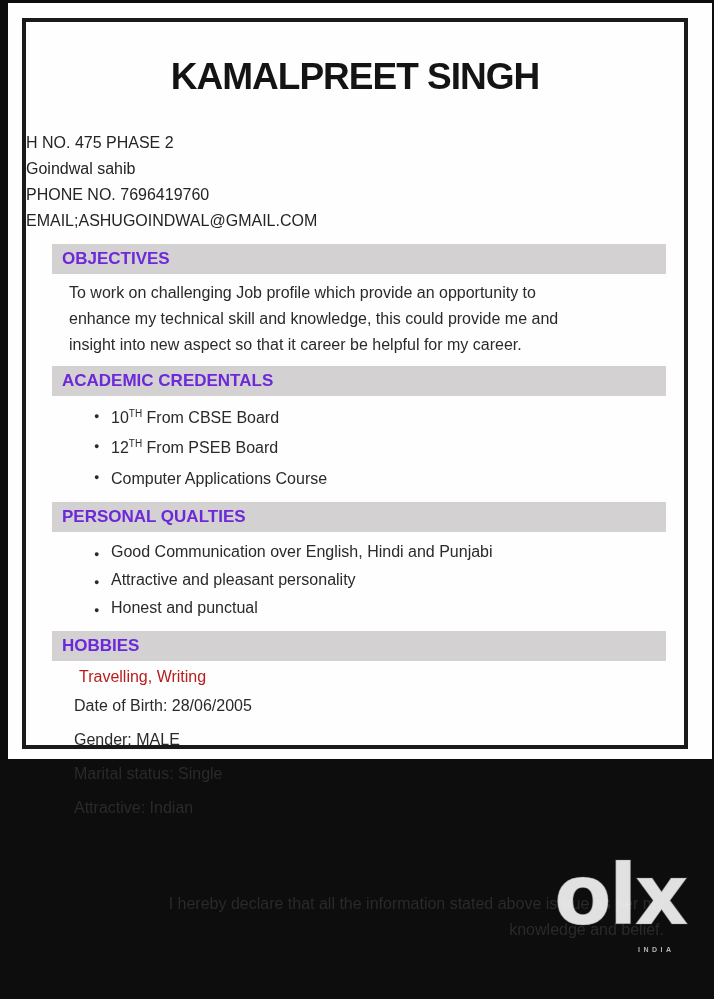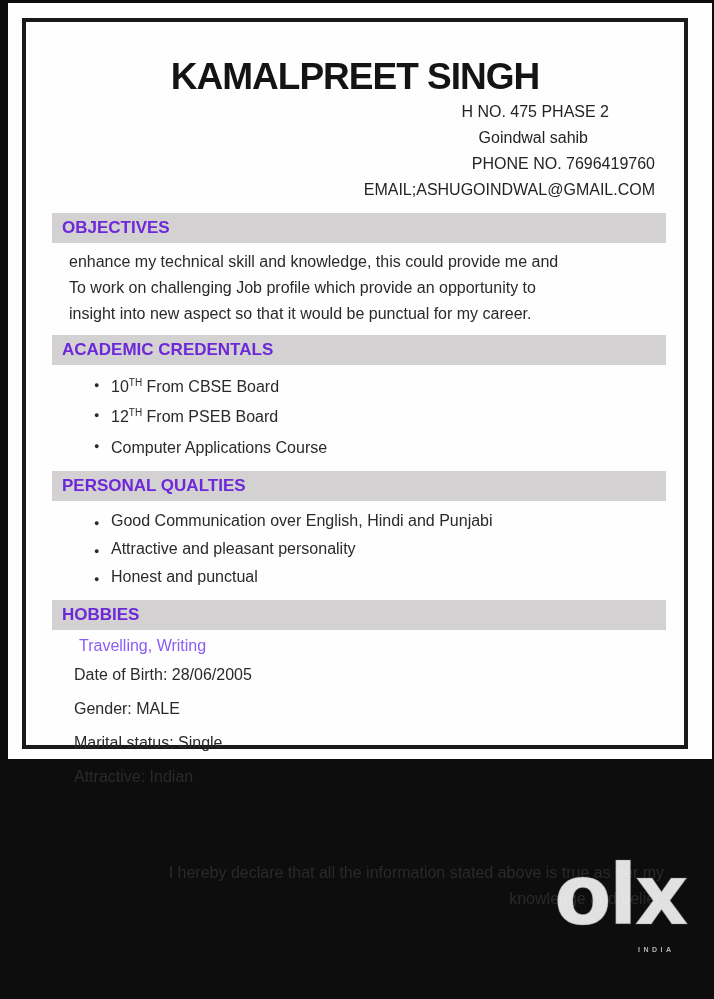--- a/index.html
+++ b/index.html
@@ -16,40 +16,40 @@
   .frame {
     position:absolute; left:14px; top:15px; right:24px; bottom:10px;
     border:4px solid var(--frame,#1a1a1a);
   }
   .name {
     margin-top:33px; text-align:center;
     font-size:37px; font-weight:bold; letter-spacing:-1px; line-height:44px;
     color:#141414;
   }
   .contact {
-    margin-right:29px; text-align:right;
+    margin-top:31px; margin-right:29px; text-align:left;
     font-size:16px; line-height:26px; color:#242424;
   }
   .contact .cl-0 { padding-right:46px; }
   .contact .cl-1 { padding-right:67px; }
   .bar {
     margin-left:26px; margin-right:18px; height:30px; line-height:30px;
     background:var(--header-bg,#d3d1d1);
     font-size:17px; font-weight:bold; padding-left:10px; color:#6d28d9;
   }
   .mt13 { margin-top:13px; } .mt10 { margin-top:10px; } .mt8 { margin-top:8px; }
   .para { margin:6px 20px 0 43px; font-size:16px; line-height:26px; color:#2a2a2a; }
   .blist { list-style:none; font-size:16px; line-height:26px; color:#2a2a2a; }
   .blist.academic { margin-top:5px; }
   .blist.qualities { margin-top:7px; }
   .blist li { display:flex; margin-left:68px; }
   .dot { width:17px; flex:0 0 17px; }
   .dot::before { content:"\25CF"; font-size:9px; }
   .btext sup { font-size:10px; }
-  .hobbies-body { margin:3px 20px 0 53px; font-size:16px; line-height:26px; color:#8b5cf6; }
+  .hobbies-body { margin:3px 20px 0 53px; font-size:16px; line-height:26px; color:#b91c1c; }
   .dlist { margin-top:3px; font-size:16px; line-height:26px; color:#2a2a2a; }
   .dlist .ditem { margin-left:48px; margin-bottom:8px; }
   .declaration { margin:70px 20px 0 43px; font-size:16px; line-height:26px; color:#2a2a2a;text-align:right; }
   .wm {
     position:absolute; left:546px; top:850px; z-index:5;
     font-family:"DejaVu Sans", sans-serif; font-weight:bold;
     font-size:84px; line-height:84px; letter-spacing:-3px;
     color:rgba(255,255,255,0.88);
     -webkit-text-stroke:1.2px rgba(130,130,130,0.30);
   }
@@ -70,23 +70,23 @@
       <div class="contact">
         <div class="cl-0">H NO. 475 PHASE 2</div>
         <div class="cl-1">Goindwal sahib</div>
         <div class="cl-2">PHONE NO. 7696419760</div>
         <div class="cl-3">EMAIL;ASHUGOINDWAL@GMAIL.COM</div>
       </div>
 
       <div>
         <div class="bar mt10">OBJECTIVES</div>
         <div class="para">
+          <div>To work on challenging Job profile which provide an opportunity to</div>
           <div>enhance my technical skill and knowledge, this could provide me and</div>
-          <div>To work on challenging Job profile which provide an opportunity to</div>
-          <div>insight into new aspect so that it would be punctual for my career.</div>
+          <div>insight into new aspect so that it career be helpful for my career.</div>
         </div>
       </div>
 
       <div>
         <div class="bar mt8">ACADEMIC CREDENTALS</div>
         <ul class="blist academic">
           <li>
             <span class="dot"></span>
             <span class="btext"><span>10</span><sup>TH</sup><span> From CBSE Board</span></span>
           </li>

